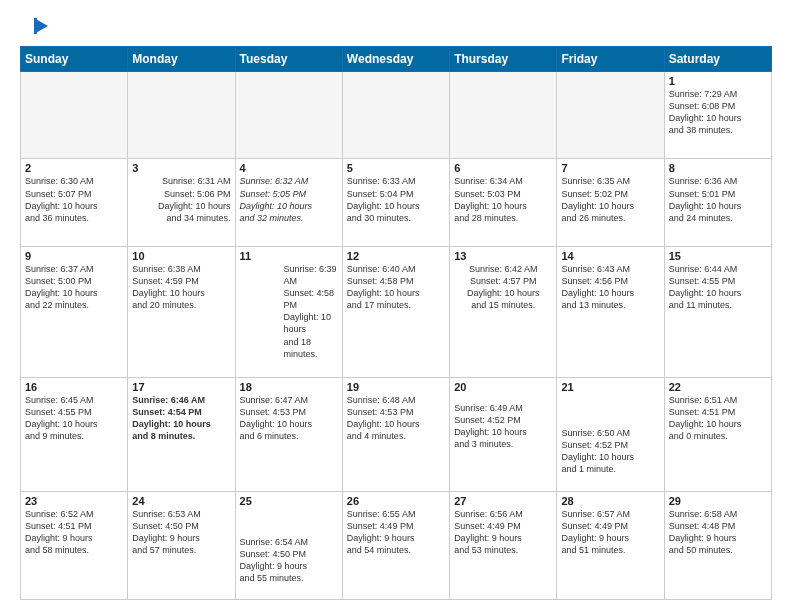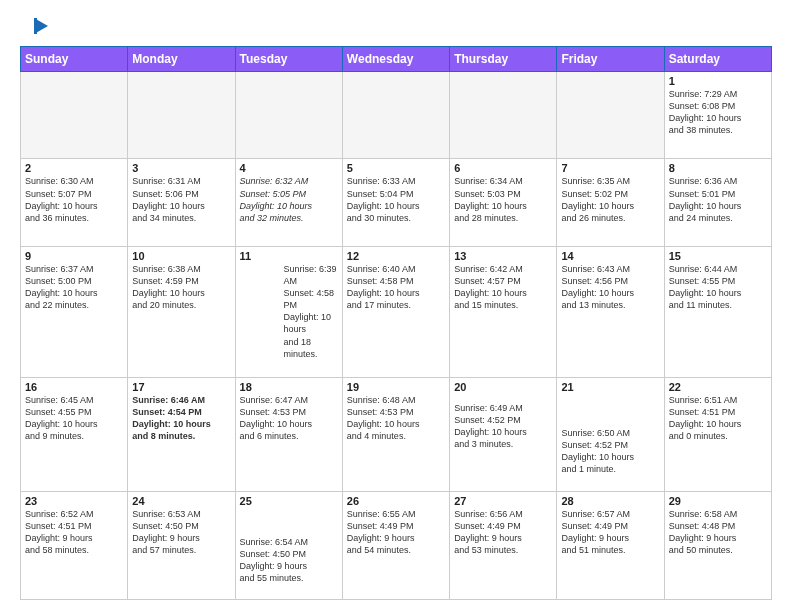--- a/index.html
+++ b/index.html
@@ -49,21 +49,21 @@
       margin-top: 2px;
     }
     .calendar {
       flex: 1;
       border: 1px solid #ccc;
       border-collapse: collapse;
       width: 100%;
       table-layout: fixed;
     }
     .calendar th {
-      background-color: #8b5cf6;
+      background-color: #0369a1;
       color: #fff;
       font-size: 12px;
       font-weight: bold;
       padding: 5px 4px;
       text-align: left;
       border: 1px solid #1a6bb5;
     }
     .calendar td {
       border: 1px solid #ccc;
       vertical-align: top;
@@ -141,21 +141,21 @@
         <tr>
           <td>
             <div class="day-num">2</div>
             <div class="day-info" style="white-space: pre-line;">Sunrise: 6:30 AM
 Sunset: 5:07 PM
 Daylight: 10 hours
 and 36 minutes.</div>
           </td>
           <td>
             <div class="day-num">3</div>
-            <div class="day-info" style="white-space: pre-line;">Sunrise: 6:31 AM
+            <div class="day-info" style="white-space: pre-line; text-align: right;">Sunrise: 6:31 AM
 Sunset: 5:06 PM
 Daylight: 10 hours
 and 34 minutes.</div>
           </td>
           <td>
             <div class="day-num">4</div>
             <div class="day-info" style="white-space: pre-line; font-style: italic;">Sunrise: 6:32 AM
 Sunset: 5:05 PM
 Daylight: 10 hours
 and 32 minutes.</div>
@@ -213,21 +213,21 @@
           </td>
           <td>
             <div class="day-num">12</div>
             <div class="day-info" style="white-space: pre-line;">Sunrise: 6:40 AM
 Sunset: 4:58 PM
 Daylight: 10 hours
 and 17 minutes.</div>
           </td>
           <td>
             <div class="day-num">13</div>
-            <div class="day-info" style="white-space: pre-line;">Sunrise: 6:42 AM
+            <div class="day-info" style="white-space: pre-line; text-align: center;">Sunrise: 6:42 AM
 Sunset: 4:57 PM
 Daylight: 10 hours
 and 15 minutes.</div>
           </td>
           <td>
             <div class="day-num">14</div>
             <div class="day-info" style="white-space: pre-line;">Sunrise: 6:43 AM
 Sunset: 4:56 PM
 Daylight: 10 hours
 and 13 minutes.</div>

